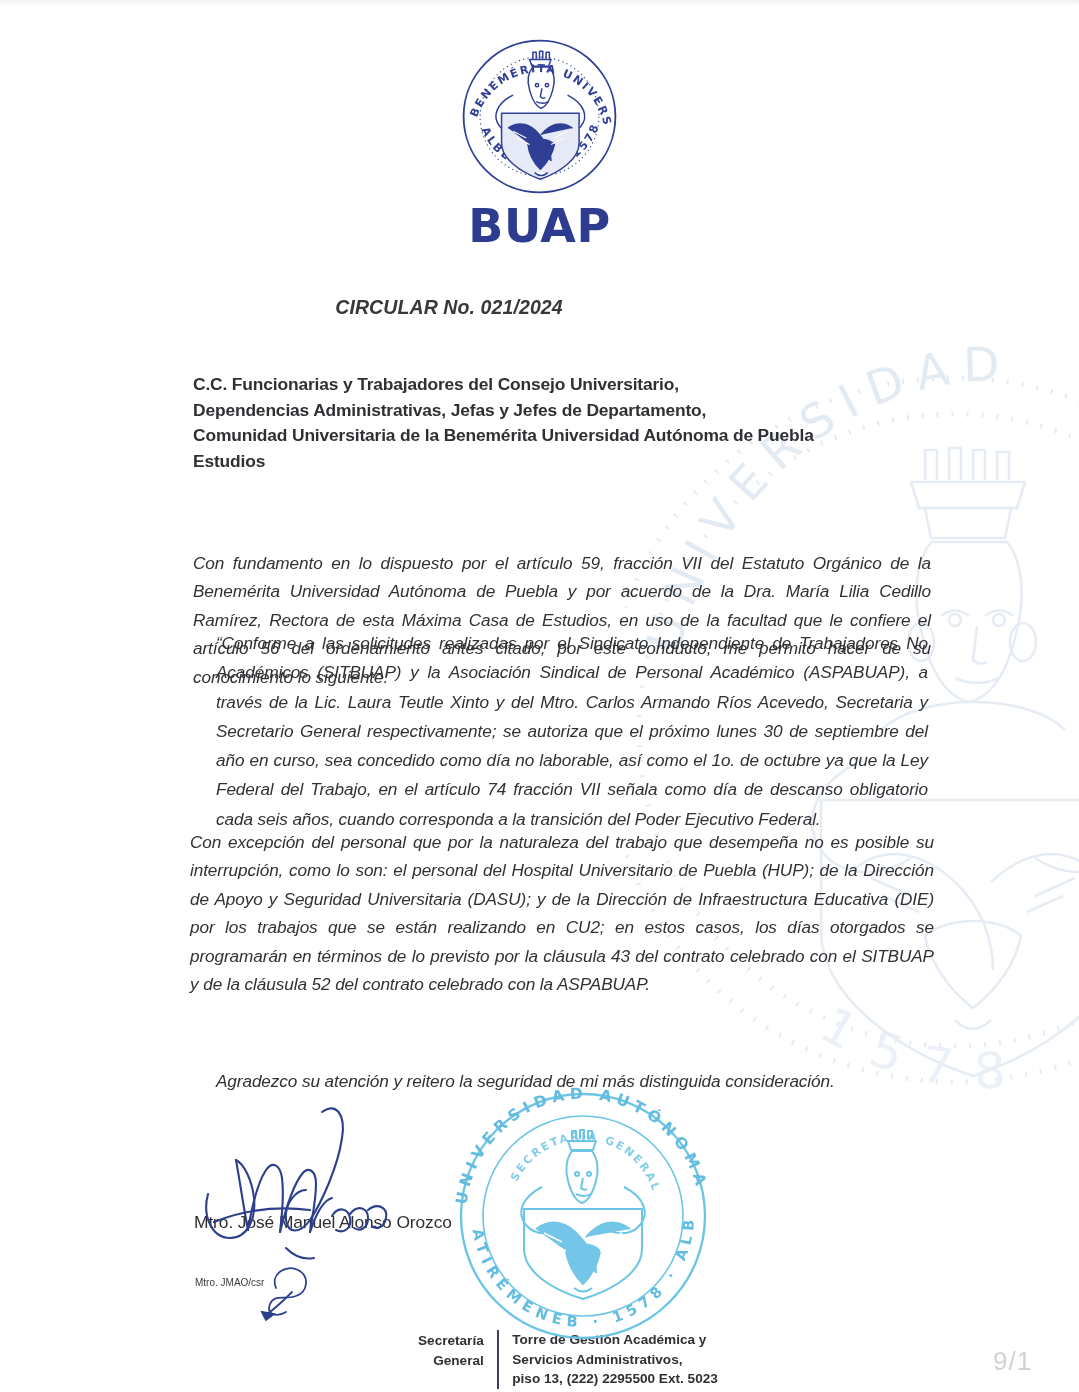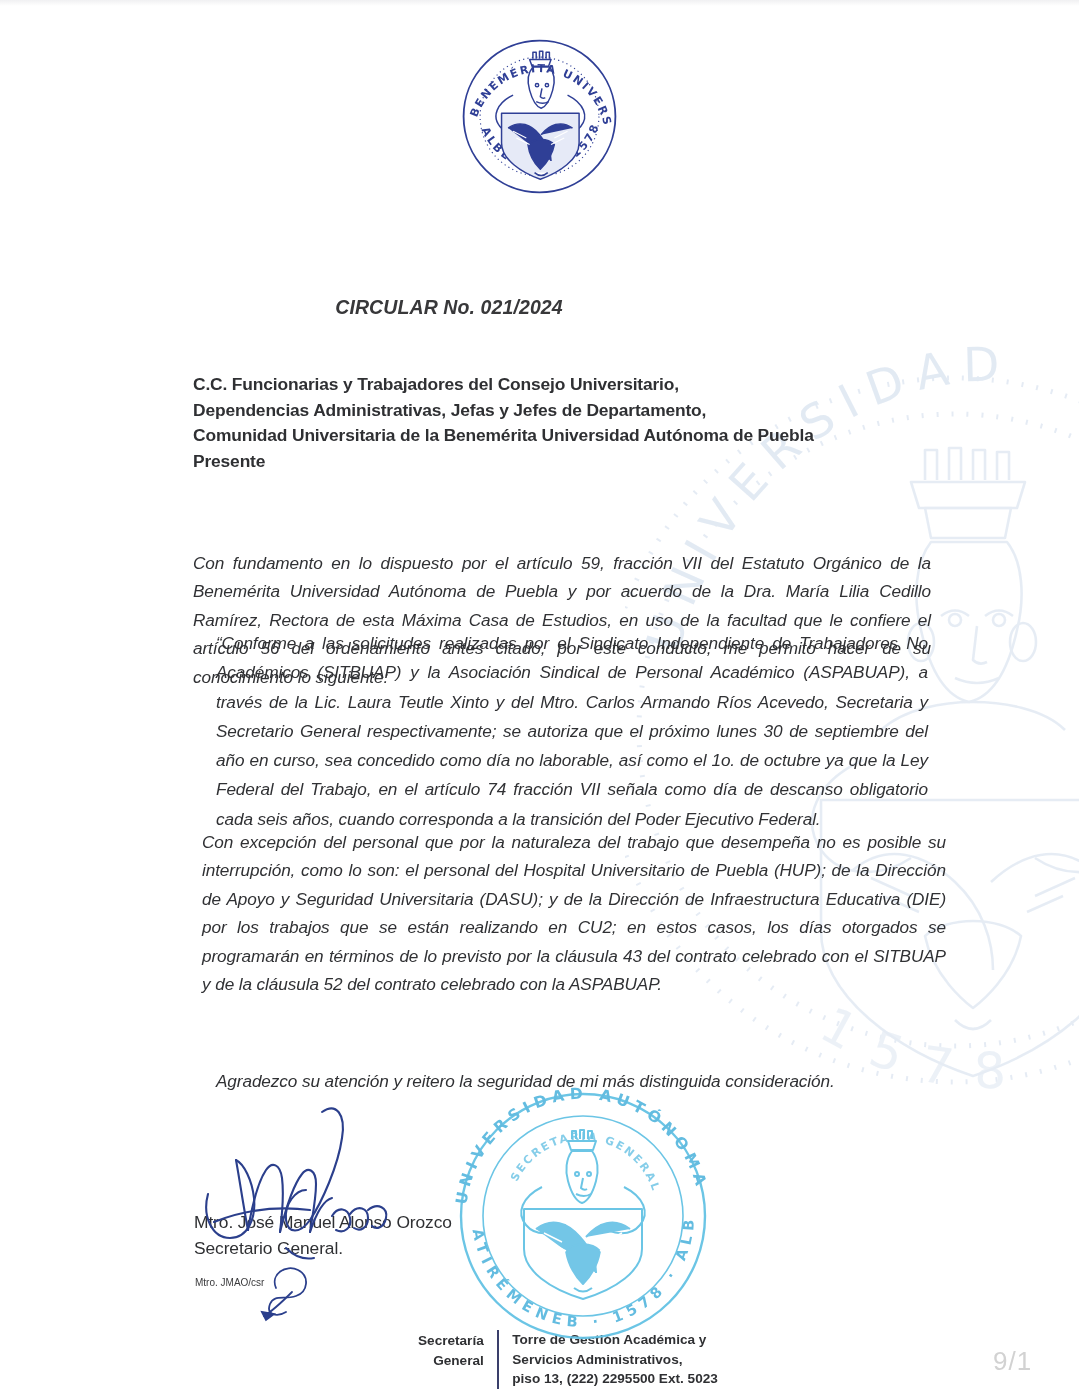--- a/index.html
+++ b/index.html
@@ -96,21 +96,21 @@
     position: absolute;
     font-style: italic;
     color: #303134;
     font-size: 17.2px;
     line-height: 28.4px;
     text-align: justify;
     letter-spacing: -0.1px;
   }
   .p-intro  { top: 521px;  left: 193px; width: 738px; margin-top: 28px; }
   .p-quote  { top: 629px;  left: 216px; width: 712px; line-height: 29.3px; }
-  .p-except { top: 828px;  left: 202px; width: 744px; }
+  .p-except { top: 828px;  left: 190px; width: 744px; }
   .p-thanks { top: 1019px; left: 216px; width: 720px; margin-top: 48px; }
 
   
   .sign-block {
     position: absolute;
     top: 1098px;
     left: 194px;
     font-size: 17.4px;
     line-height: 25.5px;
     color: #2f3033;
@@ -300,45 +300,45 @@
                  C78,168 54,152 54,132 Z" fill="#e6eaf7"></path>
 
         <path d="M62,114 C76,104 90,110 100,122 C110,134 114,146 114,154" fill="#2f3f96" stroke="#2f3f96"></path>
         <path d="M140,114 C126,104 112,110 102,122" fill="#2f3f96" stroke="#2f3f96"></path>
         <path d="M86,134 C94,126 110,126 118,134 C115,150 105,160 101,164
                  C97,160 88,150 86,134 Z" fill="#2f3f96" stroke="#2f3f96"></path>
         <path d="M94,168 q8,7 16,0" fill="#ffffff" stroke="#2f3f96"></path>
         <path d="M68,118 L84,126 M72,126 L88,134 M134,118 L118,126 M130,126 L114,134" stroke="#ffffff" stroke-width="1.3"></path>
       </g>
     </svg>
+    <span class="logo-word">BUAP</span>
   </div>
 
   <div class="content">
 
     <div class="circular-title">CIRCULAR No. 021/2024</div>
 
     <div class="addressee">
       <div>C.C. Funcionarias y Trabajadores del Consejo Universitario,</div>
       <div>Dependencias Administrativas, Jefas y Jefes de Departamento,</div>
       <div>Comunidad Universitaria de la Benemérita Universidad Autónoma de Puebla</div>
-      <div>Presente</div>
+      <div>Estudios</div>
     </div>
 
     <div class="para p-intro">Con fundamento en lo dispuesto por el artículo 59, fracción VII del Estatuto Orgánico de la Benemérita Universidad Autónoma de Puebla y por acuerdo de la Dra. María Lilia Cedillo Ramírez, Rectora de esta Máxima Casa de Estudios, en uso de la facultad que le confiere el artículo 56 del ordenamiento antes citado, por este conducto, me permito hacer de su conocimiento lo siguiente:</div>
 
     <div class="para p-quote">“Conforme a las solicitudes realizadas por el Sindicato Independiente de Trabajadores No Académicos (SITBUAP) y la Asociación Sindical de Personal Académico (ASPABUAP), a través de la Lic. Laura Teutle Xinto y del Mtro. Carlos Armando Ríos Acevedo,  Secretaria y Secretario General respectivamente; se autoriza que el próximo lunes 30 de septiembre del año en curso, sea concedido como día no laborable, así como el 1o. de octubre ya que la Ley Federal del Trabajo, en el artículo 74 fracción  VII señala como día de descanso obligatorio cada seis años, cuando corresponda a la transición del Poder Ejecutivo Federal.</div>
 
     <div class="para p-except">Con excepción del personal que por la naturaleza del trabajo que desempeña no es posible su interrupción, como lo son: el personal del Hospital Universitario de Puebla (HUP);  de la Dirección de Apoyo y Seguridad Universitaria (DASU); y de  la Dirección de Infraestructura Educativa (DIE) por los trabajos que se están realizando en CU2;  en estos casos, los días otorgados se programarán en términos de lo previsto por la cláusula 43 del contrato celebrado con el SITBUAP y de la cláusula 52 del contrato celebrado con la ASPABUAP.</div>
 
     <div class="para p-thanks">Agradezco su atención y reitero la seguridad de mi más distinguida consideración.</div>
 
 
     <div class="sign-name">
       <div>Mtro. José Manuel Alonso Orozco</div>
-      <div>Secretario General.</div>
     </div>
 
     <div class="ref-line">Mtro. JMAO/csr</div>
 
     <div class="footer">
       <div class="footer-left">
         <div>Secretaría</div>
         <div>General</div>
       </div>
       <div class="footer-rule"></div>

